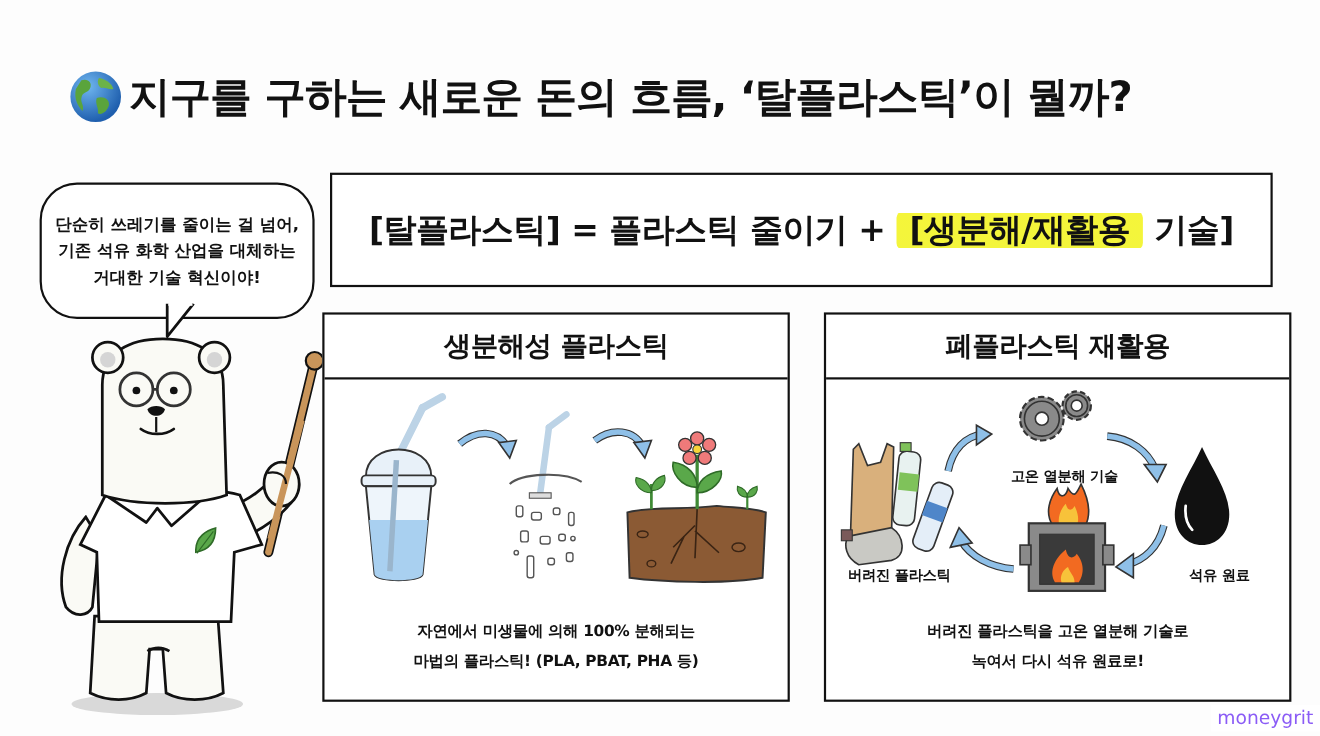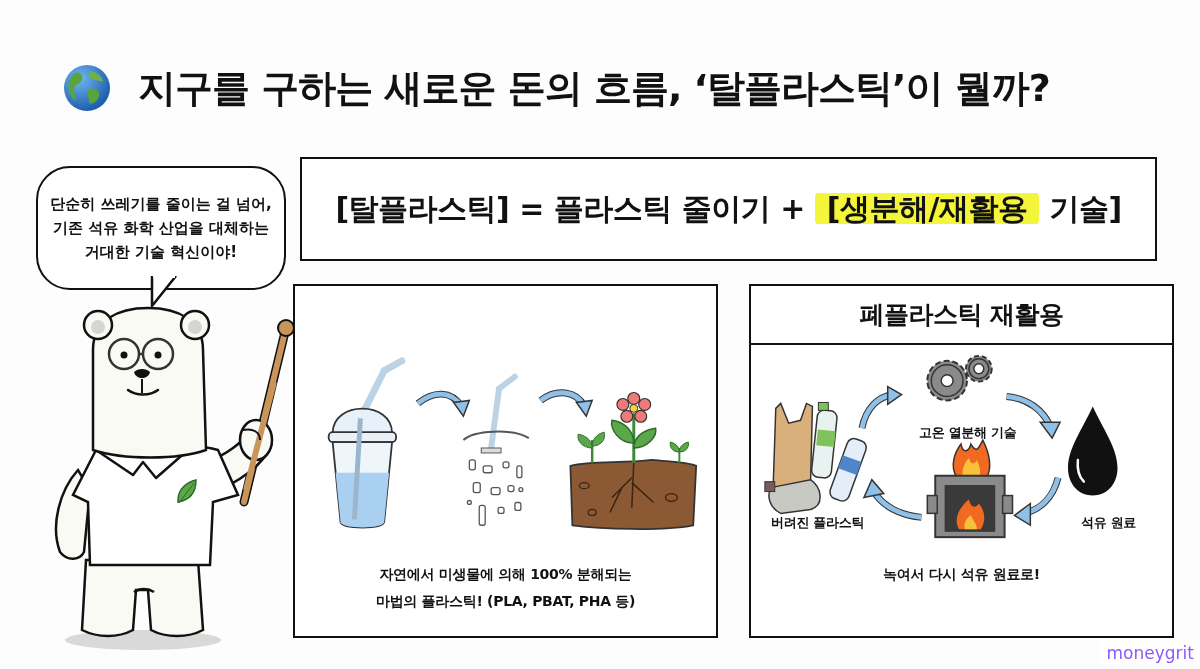--- a/index.html
+++ b/index.html
@@ -1,19 +1,19 @@
 <!DOCTYPE html>
 <html><head>
 <meta charset="utf-8">
 <style>
   * { box-sizing: border-box; margin: 0; padding: 0; }
   html, body { width: 1200px; height: 669px; background: #fdfdfd; overflow: hidden; }
   body { position: relative; font-family: "DejaVu Sans", "Liberation Sans", sans-serif; color: #111; }
 
-  .title { position: absolute; left: 62px; top: 58px; height: 60px; display: flex; align-items: center; gap: 26px; }
+  .title { position: absolute; left: 62px; top: 58px; height: 60px; display: flex; align-items: center; gap: 5px; }
   .title .globe { width: 50px; height: 50px; }
   .title-text { font-size: 38px; font-weight: bold; letter-spacing: -1px; color: #111; }
 
   .bubble { position: absolute; left: 36px; top: 166px; width: 250px; height: 124px; border: 2.5px solid #111; border-radius: 34px; background: #fff; display: flex; flex-direction: column; align-items: center; justify-content: center; }
   .bubble p { font-size: 15px; font-weight: bold; line-height: 24px; text-align: center; }
   .bubble-tail { position: absolute; left: 150px; top: 276px; width: 30px; height: 32px; }
 
   .bear { position: absolute; left: 38px; top: 290px; width: 270px; height: 360px; }
 
   .formula { position: absolute; left: 300px; top: 157px; width: 857px; height: 104px; border: 2.5px solid #111; background: #fff; display: flex; align-items: center; justify-content: center; }
@@ -103,20 +103,23 @@
   <ellipse cx="218" cy="150" rx="16" ry="20" fill="#fafaf5" stroke="#111" stroke-width="2.5"></ellipse>
   <line x1="236" y1="92" x2="208" y2="200" stroke="#c9955a" stroke-width="6"></line>
   <path d="M205 140 C215 138 222 142 222 150" fill="none" stroke="#111" stroke-width="2"></path>
 </svg>
 
 <div class="formula">
   <span class="formula-text"><span>[탈플라스틱] = 플라스틱 줄이기 + </span><span class="hl">[생분해/재활용</span><span> 기술]</span></span>
 </div>
 
 <div class="panel left">
+  <div class="panel-head">
+    <span>생분해성 플라스틱</span>
+  </div>
   <svg class="panel-illus" viewBox="0 0 425 200">
 
     <g>
       <line x1="66" y1="70" x2="90" y2="22" stroke="#bcd3e6" stroke-width="7" stroke-linecap="round"></line>
       <line x1="90" y1="22" x2="108" y2="12" stroke="#bcd3e6" stroke-width="7" stroke-linecap="round"></line>
       <path d="M38 85 C38 52 98 52 98 85 Z" fill="#e8f1f9" stroke="#333" stroke-width="1.8"></path>
       <rect x="34" y="84" width="68" height="10" rx="4" fill="#e8f1f9" stroke="#333" stroke-width="1.8"></rect>
       <path d="M38 94 L46 175 C48 182 88 182 90 175 L98 94 Z" fill="#eef5fb" stroke="#333" stroke-width="1.8"></path>
       <path d="M41 125 L46 175 C48 182 88 182 90 175 L95 125 Z" fill="#a9d0f0"></path>
       <line x1="66" y1="70" x2="60" y2="172" stroke="#9ab5cc" stroke-width="5"></line>
@@ -237,17 +240,18 @@
     </g>
 
     <path d="M172 170 C150 168 132 158 124 144" fill="none" stroke="#333" stroke-width="7"></path>
     <path d="M172 170 C150 168 132 158 124 144" fill="none" stroke="#8fc0e8" stroke-width="5"></path>
     <polygon points="114,150 122,132 134,146" fill="#8fc0e8" stroke="#333" stroke-width="1.5"></polygon>
   </svg>
   <span class="lbl" style="left:168px; top:138px;">고온 열분해 기술</span>
   <span class="lbl" style="left:20px; top:228px;">버려진 플라스틱</span>
   <span class="lbl" style="left:330px; top:228px;">석유 원료</span>
   <div class="panel-caption">
+    <div>버려진 플라스틱을 고온 열분해 기술로</div>
     <div>녹여서 다시 석유 원료로!</div>
   </div>
 </div>
 
 <div class="watermark">moneygrit</div>
 
 </body></html>

